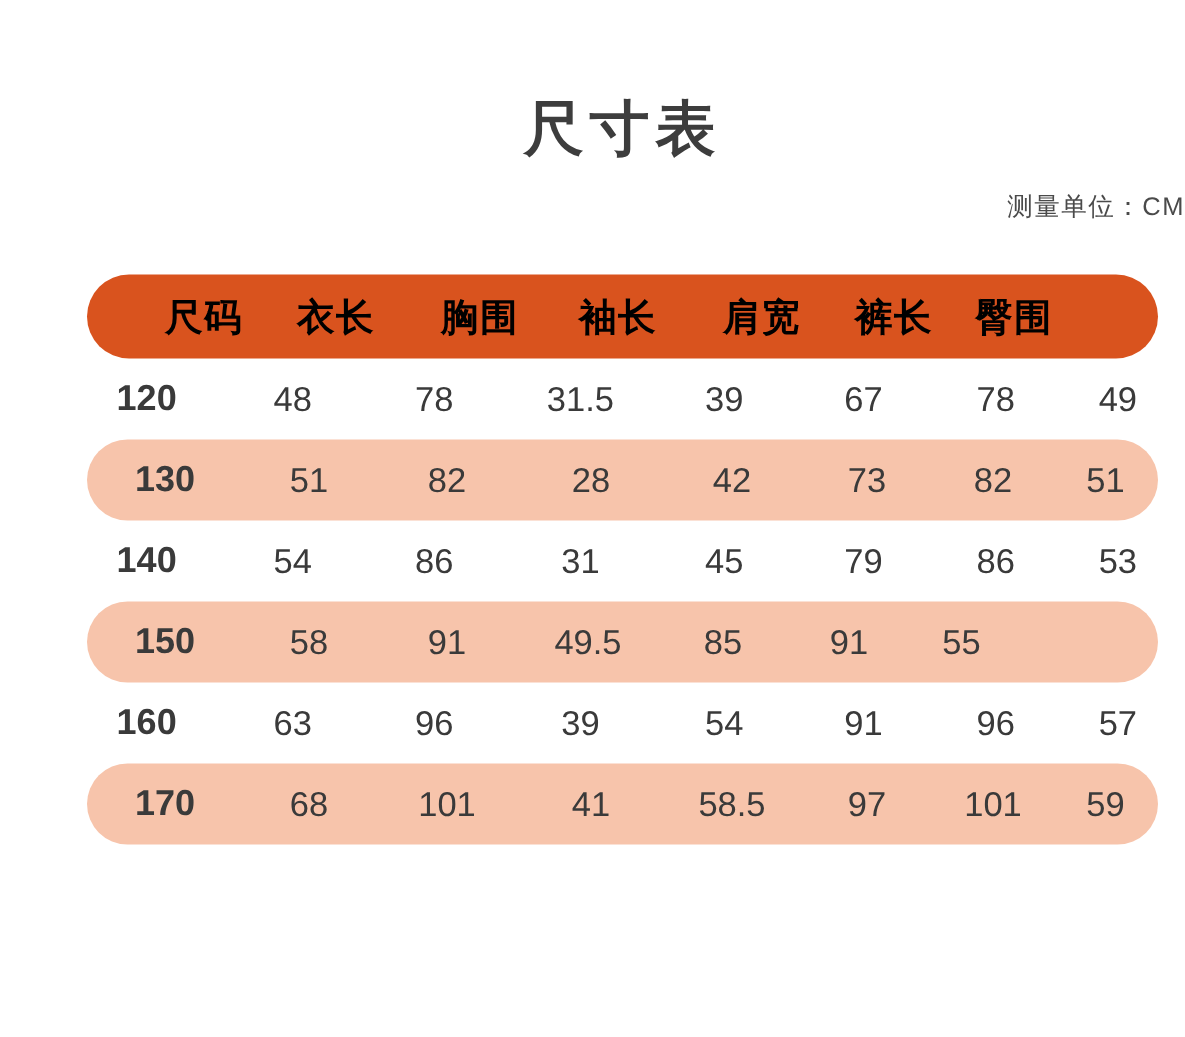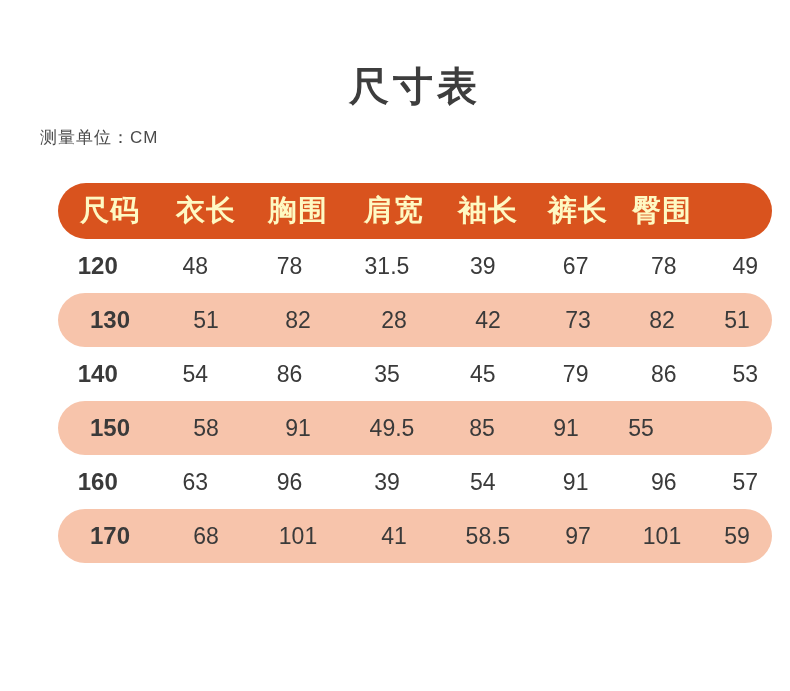--- a/index.html
+++ b/index.html
@@ -24,21 +24,21 @@
   .title {
     text-align: center;
     font-size: 40px;
     font-weight: bold;
     color: #3d3d3d;
     letter-spacing: 4px;
     padding-top: 62px;
     line-height: 1.2;
   }
   .subtitle {
-    text-align: left;
+    text-align: right;
     font-size: 17px;
     color: #4a4a4a;
     margin-top: 16px;
     letter-spacing: 1px;
   }
   .table-wrap {
     margin: 34px auto 0 auto;
     width: 714px;
   }
   .row {
@@ -63,22 +63,23 @@
   .row.plain {
     background: transparent;
     gap: 24px;
   }
   .cell {
     text-align: center;
     font-size: 23px;
     color: #3a3a3a;
   }
   .row.header .cell {
-    font-size: 29px;
-    color: #fef9c3;
+    font-size: 25px;
+    color: #000000;
+    text-align: right;
   }
   .cell.size-col {
     font-weight: bold;
     font-size: 24px;
   }
   .row.header .cell.size-col {
     font-weight: bold;
   }
   .c0 { width: 104px; }
   .c1 { width: 88px; }
@@ -96,22 +97,22 @@
 
   <div class="title">尺寸表</div>
   <div class="subtitle">测量单位：CM</div>
 
   <div class="table-wrap">
 
     <div class="row header">
       <div class="cell size-col c0">尺码</div>
       <div class="cell c1">衣长</div>
       <div class="cell c2">胸围</div>
+      <div class="cell c4">袖长</div>
       <div class="cell c3">肩宽</div>
-      <div class="cell c4">袖长</div>
       <div class="cell c5">裤长</div>
       <div class="cell c6">臀围</div>
     </div>
 
     <div class="row plain">
       <div class="cell size-col c0">120</div>
       <div class="cell c1">48</div>
       <div class="cell c2">78</div>
       <div class="cell c3">31.5</div>
       <div class="cell c4">39</div>
@@ -128,21 +129,21 @@
       <div class="cell c4">42</div>
       <div class="cell c5">73</div>
       <div class="cell c6">82</div>
       <div class="cell c7">51</div>
     </div>
 
     <div class="row plain">
       <div class="cell size-col c0">140</div>
       <div class="cell c1">54</div>
       <div class="cell c2">86</div>
-      <div class="cell c3">35</div>
+      <div class="cell c3">31</div>
       <div class="cell c4">45</div>
       <div class="cell c5">79</div>
       <div class="cell c6">86</div>
       <div class="cell c7">53</div>
     </div>
 
     <div class="row alt">
       <div class="cell size-col c0">150</div>
       <div class="cell c1">58</div>
       <div class="cell c2">91</div>

